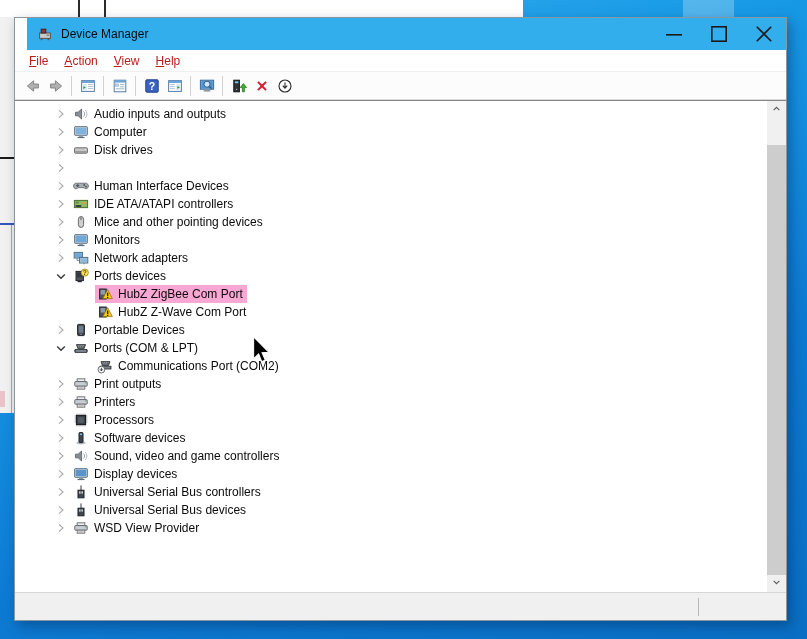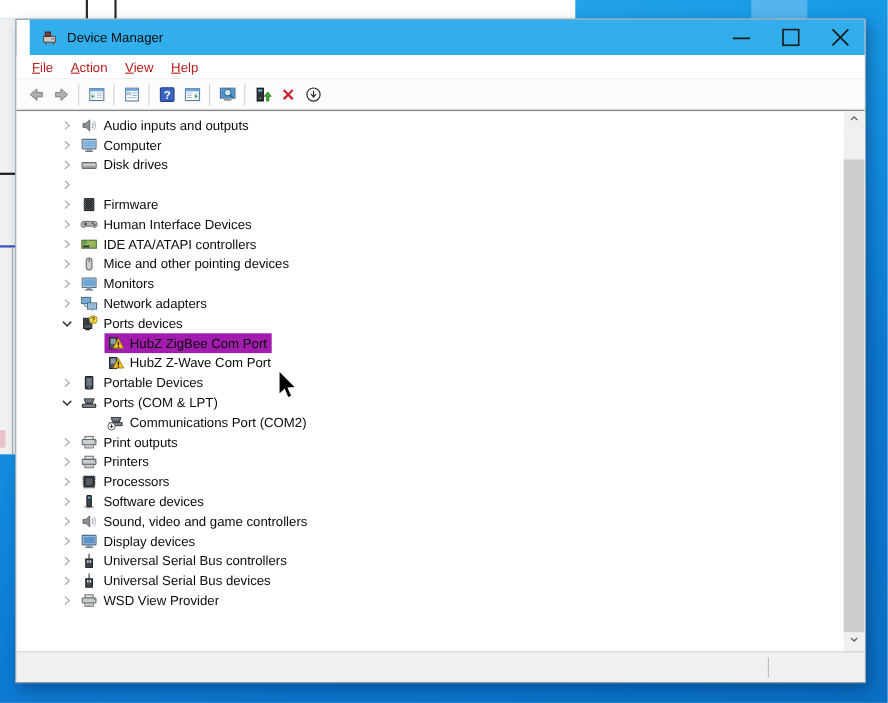--- a/index.html
+++ b/index.html
@@ -36,21 +36,21 @@
   .icon { display:inline-flex; width:16px; height:16px; }
   .icon svg { width:16px; height:16px; }
 
   .client { position:absolute; left:0; top:82px; right:0; bottom:28px; background:#ffffff; border-top:1px solid #868686; overflow:hidden; }
   .tree { position:absolute; left:0; top:0; right:19px; bottom:0; padding-top:4px;margin-left:11px; }
   .tree-row { height:18px; display:flex; align-items:center; padding-left:27px; white-space:nowrap; }
   .tree-row.lvl2 { padding-left:69px; }
   .chev { width:16px; height:16px; margin-right:2px; flex:0 0 16px; }
   .chev svg { width:16px; height:16px; }
   .row-content { display:inline-flex; align-items:center; height:18px; padding:0 4px 0 2px; }
-  .row-content.selected { background:#a21caf; }
+  .row-content.selected { background:#f9a8d4; }
   .row-content .icon { margin-right:5px; }
   .lbl { font-size:12px; color:#0b0b0b; line-height:18px; }
 
   
   .vscroll { position:absolute; right:0; top:0; width:19px; bottom:0; background:#f0f0f0; }
   .scroll-btn { position:absolute; left:0; width:19px; height:17px; background:#f0f0f0; display:flex; align-items:center; justify-content:center; }
   .scroll-btn.up { top:0; } .scroll-btn.down { bottom:0; }
   .scroll-btn svg { width:13px; height:13px; }
   .scroll-thumb { position:absolute; left:0; width:19px; top:44px; height:430px; background:#cdcdcd; }
 
@@ -271,35 +271,20 @@
               <path d="M6 4.4L10 8l-4 3.6" fill="none" stroke="#a8a8a8" stroke-width="1.1"></path>
             </svg></span>
         </div>
         <div class="tree-row">
           <span class="chev"><svg viewBox="0 0 16 16">
               <path d="M6 4.4L10 8l-4 3.6" fill="none" stroke="#a8a8a8" stroke-width="1.1"></path>
             </svg></span>
           <span class="row-content">
             <span class="icon">
               <svg viewBox="0 0 16 16">
-                <rect x="4" y="2.6" width="8" height="10.8" fill="#4a4f55" stroke="#1f2327"></rect>
-                <rect x="5.2" y="3.8" width="5.6" height="8.4" fill="#31363b"></rect>
-                <path d="M2.6 4h1.4M2.6 6h1.4M2.6 8h1.4M2.6 10h1.4M2.6 12h1.4M12 4h1.4M12 6h1.4M12 8h1.4M12 10h1.4M12 12h1.4" stroke="#6e747a" stroke-width="0.9"></path>
-              </svg>
-            </span>
-            <span class="lbl">Firmware</span>
-          </span>
-        </div>
-        <div class="tree-row">
-          <span class="chev"><svg viewBox="0 0 16 16">
-              <path d="M6 4.4L10 8l-4 3.6" fill="none" stroke="#a8a8a8" stroke-width="1.1"></path>
-            </svg></span>
-          <span class="row-content">
-            <span class="icon">
-              <svg viewBox="0 0 16 16">
                 <path d="M3.2 5.2h9.6c1.6 0 2.6 1.4 2.6 2.8 0 1.5-1 2.8-2.4 2.8-1 0-1.6-.5-2-1.1H5c-.4.6-1 1.1-2 1.1C1.6 10.8.6 9.5.6 8c0-1.4 1-2.8 2.6-2.8z" fill="#a8adb2" stroke="#5d6267" stroke-width="0.8"></path>
                 <circle cx="11.2" cy="7" r="0.9" fill="#4a4f54"></circle>
                 <circle cx="13" cy="8.6" r="0.9" fill="#4a4f54"></circle>
                 <rect x="3.2" y="7.1" width="3" height="1.1" fill="#4a4f54"></rect>
                 <rect x="4.15" y="6.15" width="1.1" height="3" fill="#4a4f54"></rect>
               </svg>
             </span>
             <span class="lbl">Human Interface Devices</span>
           </span>
         </div>

